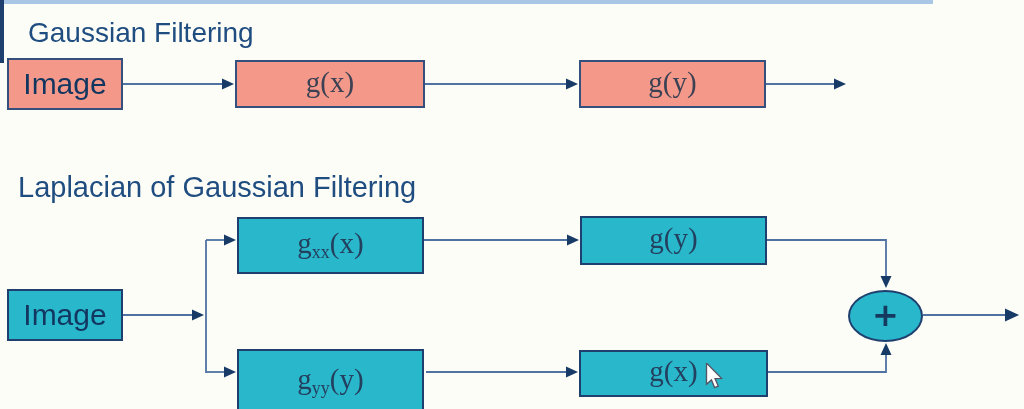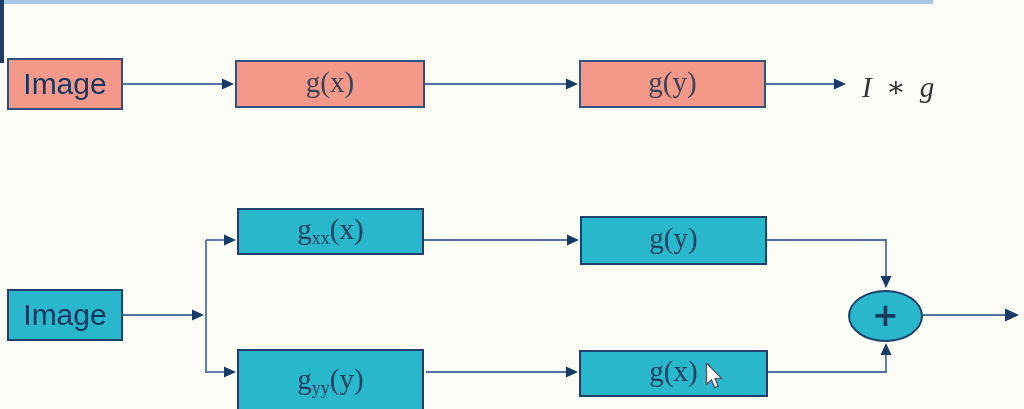--- a/index.html
+++ b/index.html
@@ -50,41 +50,42 @@
   #cursor { position:absolute; left:703px; top:363px; z-index:5; }
 </style>
 </head>
 <body>
 
 <div id="stage">
 
   <div class="edge-top"></div>
   <div class="edge-left"></div>
 
+  <div class="title" style="left:28px; top:17px;">Gaussian Filtering</div>
 
   <div class="box salmon" style="left:7px; top:58px; width:116px; height:52px;">
     <span class="image-label">Image</span>
   </div>
 
   <div class="box salmon" style="left:235px; top:60px; width:190px; height:48px;">
     <span class="math"><span>g</span><span class="sub"></span><span>(x)</span></span>
   </div>
 
   <div class="box salmon" style="left:579px; top:60px; width:187px; height:48px;">
     <span class="math"><span>g</span><span class="sub"></span><span>(y)</span></span>
   </div>
 
-  <div class="output-math" style="left:862px; top:70px;">I ∗ g</div>
 
+  <div class="title" style="left:18px; top:171px; font-size:29px;">Laplacian of Gaussian Filtering</div>
 
   <div class="box teal" style="left:7px; top:289px; width:116px; height:52px;">
     <span class="image-label">Image</span>
   </div>
 
-  <div class="box teal" style="left:237px; top:208px; width:187px; height:47px;">
+  <div class="box teal" style="left:237px; top:217px; width:187px; height:57px;">
     <span class="math"><span>g</span><span class="sub">xx</span><span>(x)</span></span>
   </div>
 
   <div class="box teal" style="left:580px; top:216px; width:187px; height:49px;">
     <span class="math"><span>g</span><span class="sub"></span><span>(y)</span></span>
   </div>
 
   <div class="box teal" style="left:237px; top:349px; width:187px; height:64px;">
     <span class="math"><span>g</span><span class="sub">yy</span><span>(y)</span></span>
   </div>

